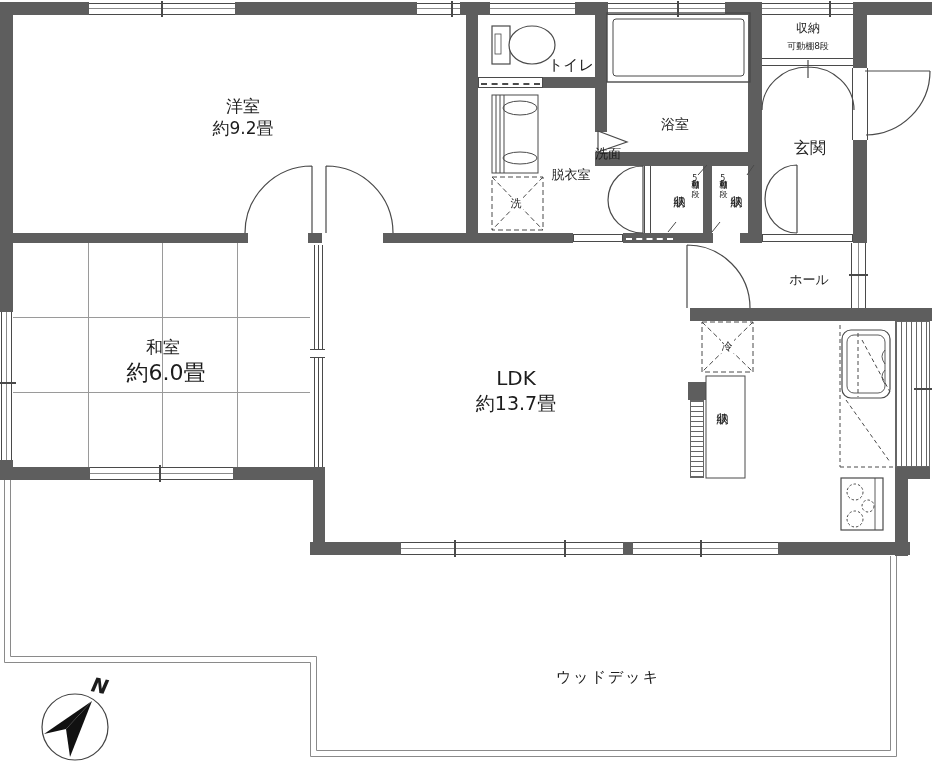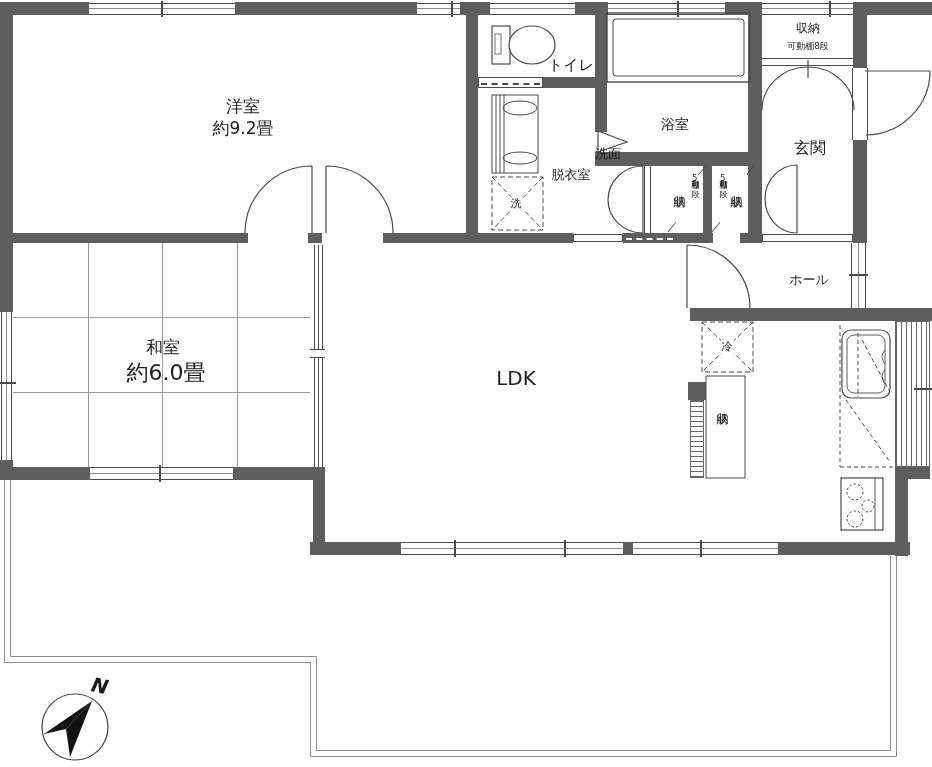--- a/index.html
+++ b/index.html
@@ -223,20 +223,22 @@
 
   <div class="vtext" style="left:673px;top:186px;font-size:12px;">収納</div>
   <div class="vtext" style="left:690px;top:174px;font-size:8px;">可動棚5段</div>
   <div class="vtext" style="left:718px;top:174px;font-size:8px;">可動棚5段</div>
   <div class="vtext" style="left:730px;top:186px;font-size:12px;">収納</div>
 
   <div class="lbl" style="left:113px;top:336px;width:100px;font-size:17px;">和室</div>
   <div class="lbl" style="left:106px;top:358px;width:120px;font-size:22px;">約6.0畳</div>
 
   <div class="lbl" style="left:466px;top:366px;width:100px;font-size:20px;">LDK</div>
+  <div class="lbl" style="left:436px;top:391px;width:160px;font-size:19px;">約13.7畳</div>
 
   <div class="lbl" style="left:716px;top:339px;width:22px;font-size:11px;"><span class="bgw">冷</span></div>
   <div class="vtext" style="left:716px;top:403px;font-size:12px;">収納</div>
 
+  <div class="lbl" style="left:508px;top:668px;width:200px;font-size:15px;letter-spacing:2px;">ウッドデッキ</div>
 
   <div class="lbl" style="left:87px;top:674px;width:26px;font-size:20px;font-style:italic;font-weight:bold;transform:rotate(12deg);">N</div>
 
 </div>
 
 </body></html>

